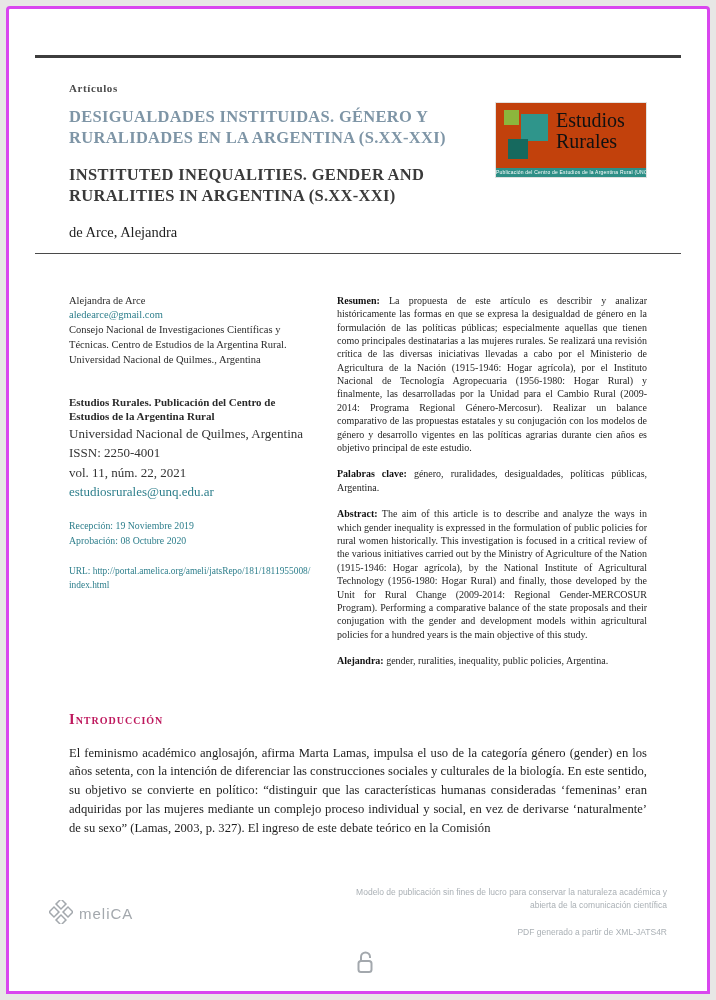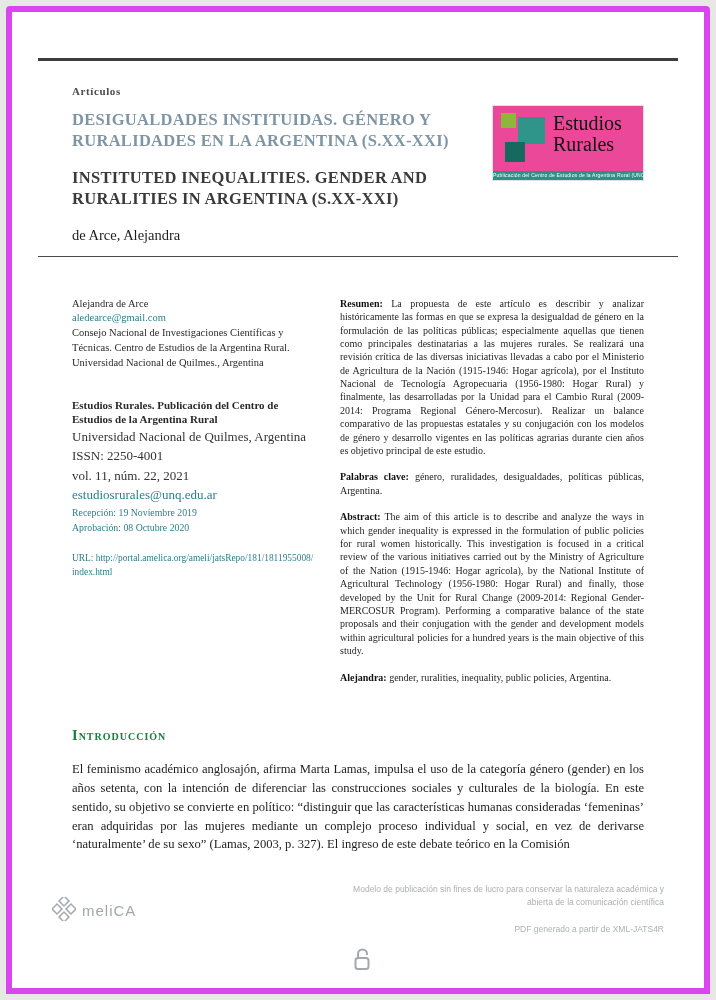--- a/index.html
+++ b/index.html
@@ -2,58 +2,58 @@
 <html><head>
 <meta charset="utf-8">
 <style>
   html,body{margin:0;padding:0;}
   body{
     width:716px;height:1000px;background:#e7e7e5;position:relative;
     font-family:"Liberation Serif","DejaVu Serif",serif;color:#222;
   }
   .page{
     position:absolute;left:6px;top:6px;right:6px;bottom:6px;background:#ffffff;
-    border:6px solid #d946ef;border-radius:4px 4px 0 0;overflow:hidden;
+    border:3px solid #d946ef;border-radius:4px 4px 0 0;overflow:hidden;
   }
   .rule-top{margin:46px 26px 0 26px;border-top:3px solid #3d3d3d;}
   .rule-author{margin:12px 26px 0 26px;border-top:1.5px solid #4a4a4a;}
   .content{padding:0 60px;}
   .kicker{margin-top:24px;font-size:11px;font-weight:bold;color:#4c4c4c;letter-spacing:.6px;}
   .header-flex{display:flex;justify-content:flex-start;align-items:flex-start;}
   .titles{width:430px;}
   .title-es{margin-top:12px;font-size:16.5px;line-height:1.3;font-weight:bold;color:#7e95a6;letter-spacing:.3px;}
   .title-en{margin-top:15px;font-size:16.5px;line-height:1.3;font-weight:bold;color:#3a3a3a;letter-spacing:.3px;}
   .author-line{margin-top:17px;font-size:14.5px;color:#1d1d1d;}
 
   
-  .logo-box{width:150px;height:74px;border:1px solid #e2e2e0;position:relative;margin-top:8px;background:#ec4899;flex:none;}
+  .logo-box{width:150px;height:74px;border:1px solid #e2e2e0;position:relative;margin-top:8px;background:#c2410c;flex:none;}
   .sq{position:absolute;}
   .sq1{left:8px;top:7px;width:15px;height:15px;background:#8cb63c;}
   .sq2{left:25px;top:11px;width:27px;height:27px;background:#2f958b;}
   .sq3{left:12px;top:36px;width:20px;height:20px;background:#16695e;}
   .logo-words{position:absolute;left:60px;top:7px;font-size:20px;line-height:1.05;color:#111;}
   .logo-bar{position:absolute;left:0;right:0;bottom:0;height:9px;background:#2e8f86;color:#fff;
     font-size:5px;line-height:9px;text-align:center;overflow:hidden;white-space:nowrap;
     font-family:"Liberation Sans",sans-serif;letter-spacing:.2px;}
 
   .columns{display:flex;gap:26px;padding:0 60px;margin-top:40px;}
   .left-col{width:242px;flex:none;font-size:10.5px;line-height:1.4;color:#2a2a2a;}
   .left-col a{color:#2e7f8c;text-decoration:none;}
   .jr-title{font-weight:bold;font-size:11px;line-height:1.3;margin-top:28px;}
   .small{font-size:13px;line-height:1.5;color:#333;}
   .teal{color:#2e7f8c;}
-  .dates{margin-top:0;font-size:9.8px;line-height:1.55;}
+  .dates{margin-top:16px;font-size:9.8px;line-height:1.55;}
   .urlblock{margin-top:16px;font-size:9.4px;line-height:1.5;word-break:break-all;}
 
   .right-col{flex:1;font-size:10px;line-height:1.34;text-align:justify;color:#1f1f1f;}
   .right-col p{margin:0 0 13px 0;}
   .right-col strong{color:#111;}
 
   .intro{padding:0 60px;margin-top:30px;}
-  .intro h2{margin:0;font-size:14.5px;font-weight:bold;font-variant:small-caps;letter-spacing:1px;color:#15803d;}
+  .intro h2{margin:0;font-size:14.5px;font-weight:bold;font-variant:small-caps;letter-spacing:1px;color:#be185d;}
   .intro p{margin:16px 0 0 0;font-size:12.6px;line-height:1.5;text-align:justify;color:#1e1e1e;}
 
   .footer{position:absolute;left:40px;right:40px;bottom:12px;display:flex;justify-content:space-between;align-items:flex-start;
     font-family:"Liberation Sans",sans-serif;}
   .amelica{display:flex;align-items:center;gap:6px;margin-top:14px;}
   .amelica-text{font-size:15px;color:#a3a8ad;letter-spacing:1px;}
   .footer-right{display:flex;align-items:flex-start;gap:12px;flex-direction:column;}
   .notes{ text-align:right;color:#aab0b5;font-size:8.5px;line-height:1.6;}
   .pdf-note{margin-top:14px;color:#aab0b5;font-size:8.5px;text-align:right;}
   .lock-wrap{margin-top:2px;}

